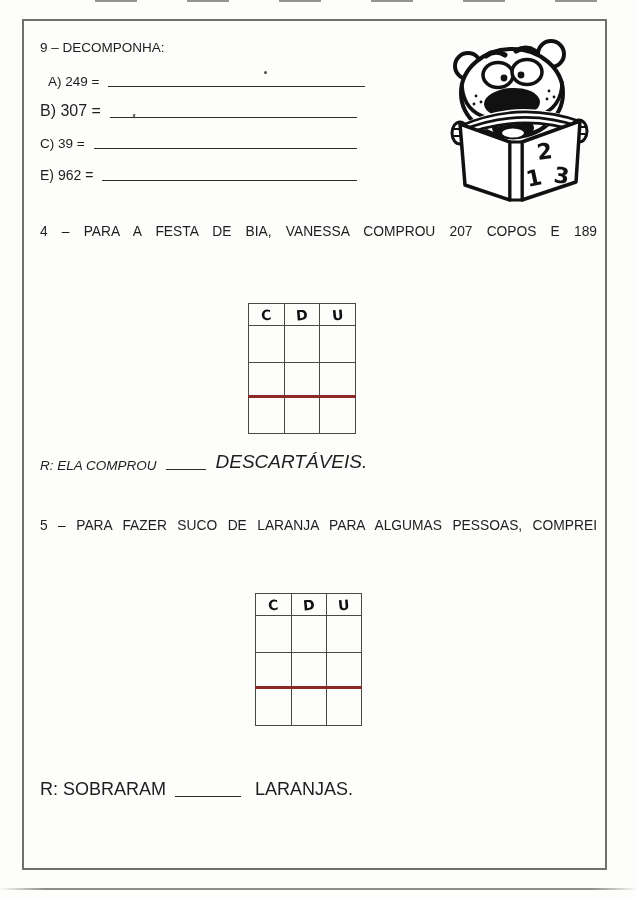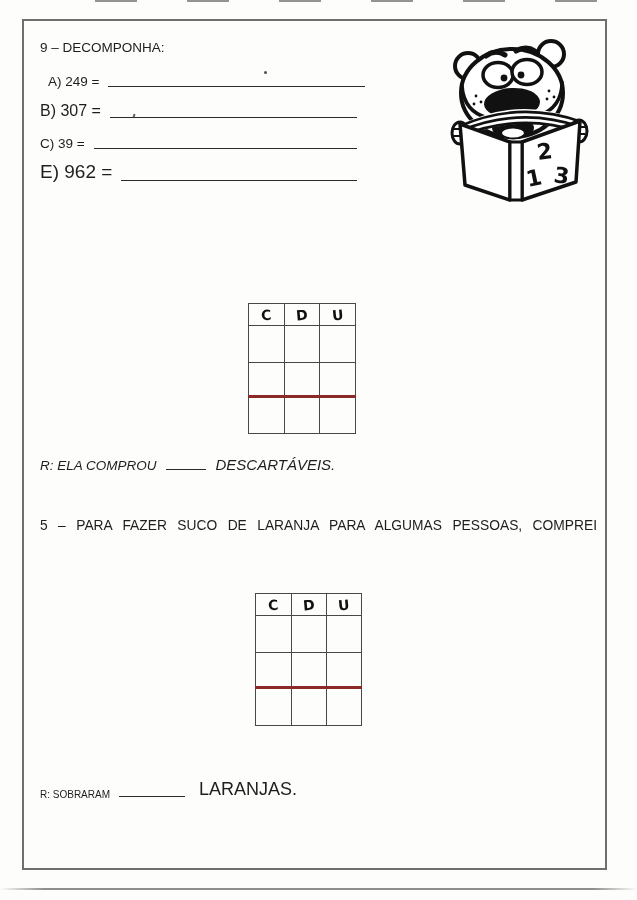--- a/index.html
+++ b/index.html
@@ -80,21 +80,21 @@
   </div>
   <div class="blank-row" style="left:40px;top:100px;width:317px;">
     <span style="font-size:16px;">B) 307 =</span>
     <span class="fill"></span>
   </div>
   <div class="blank-row" style="left:40px;top:131px;width:317px;">
     <span style="font-size:13.5px;">C) 39 =</span>
     <span class="fill"></span>
   </div>
   <div class="blank-row" style="left:40px;top:163px;width:317px;">
-    <span style="font-size:19px;">E) 962 =</span>
+    <span style="font-size:14px;">E) 962 =</span>
     <span class="fill"></span>
   </div>
 
   <div class="artifact-dot" style="left:264px;top:71px;"></div>
   <div class="artifact-comma" style="left:133px;top:114px;"></div>
 
   <div class="bear-wrap">
     <svg width="142" height="166" viewBox="0 0 142 166">
 
       <circle cx="18" cy="30" r="13" fill="#ffffff" stroke="#111" stroke-width="4"></circle>
@@ -147,20 +147,21 @@
 
       <g font-family="DejaVu Sans, sans-serif" font-weight="bold" font-size="22" fill="#111">
         <text x="88" y="124" transform="rotate(-8 88 124)">2</text>
         <text x="78" y="151" transform="rotate(-12 78 151)">1</text>
         <text x="103" y="146" transform="rotate(8 103 146)">3</text>
       </g>
     </svg>
   </div>
 
   <div class="statement" style="top:222px;">
+    <div class="l1">4 – PARA A FESTA DE BIA, VANESSA COMPROU 207 COPOS E 189</div>
   </div>
 
   <table class="cdu-table" style="left:248px;top:303px;">
     <tbody>
       <tr class="hdr" style="height:22px;">
         <td style="width:35px;"><span>C</span></td>
         <td style="width:34px;"><span>D</span></td>
         <td style="width:35px;"><span>U</span></td>
       </tr>
       <tr style="height:37px;">
@@ -177,21 +178,21 @@
         <td></td>
           <td></td>
           <td></td>
       </tr>
     </tbody>
   </table>
 
   <div class="blank-row" style="left:40px;top:453px;font-style:italic;">
     <span style="font-size:13.5px;">R: ELA COMPROU</span>
     <span class="inline-blank" style="width:40px;"></span>
-    <span style="font-size:15px;margin-left:10px;">DESCARTÁVEIS.</span>
+    <span style="font-size:19px;margin-left:10px;">DESCARTÁVEIS.</span>
   </div>
 
   <div class="statement" style="top:516px;">
     <div class="l1">5 – PARA FAZER SUCO DE LARANJA PARA ALGUMAS PESSOAS, COMPREI</div>
   </div>
 
   <table class="cdu-table" style="left:255px;top:593px;">
     <tbody>
       <tr class="hdr" style="height:22px;">
         <td style="width:35px;"><span>C</span></td>
@@ -210,18 +211,18 @@
       </tr>
       <tr class="red-sep" style="height:38px;">
         <td></td>
           <td></td>
           <td></td>
       </tr>
     </tbody>
   </table>
 
   <div class="blank-row" style="left:40px;top:780px;">
-    <span style="font-size:10px;">R: SOBRARAM</span>
+    <span style="font-size:18px;">R: SOBRARAM</span>
     <span class="inline-blank" style="width:66px;"></span>
     <span style="font-size:18px;margin-left:14px;">LARANJAS.</span>
   </div>
 
 </div>
 
 </body></html>

